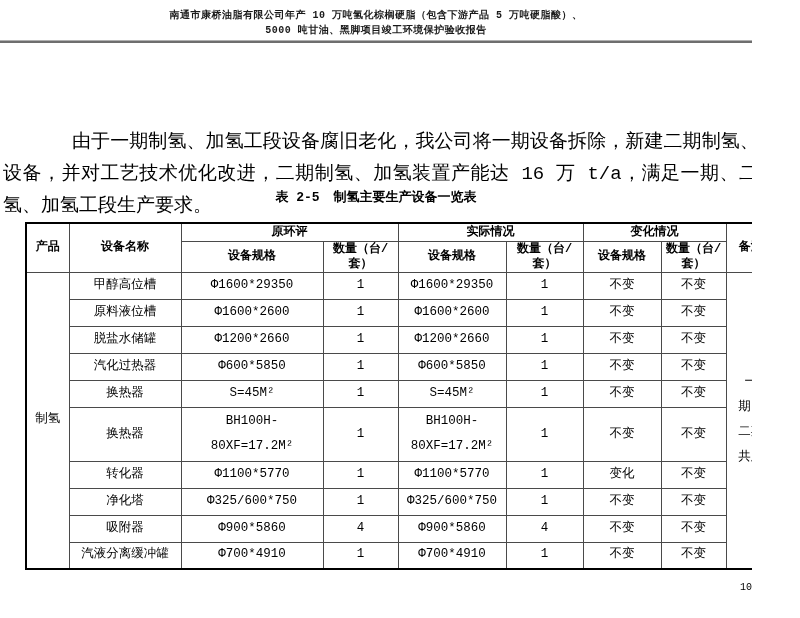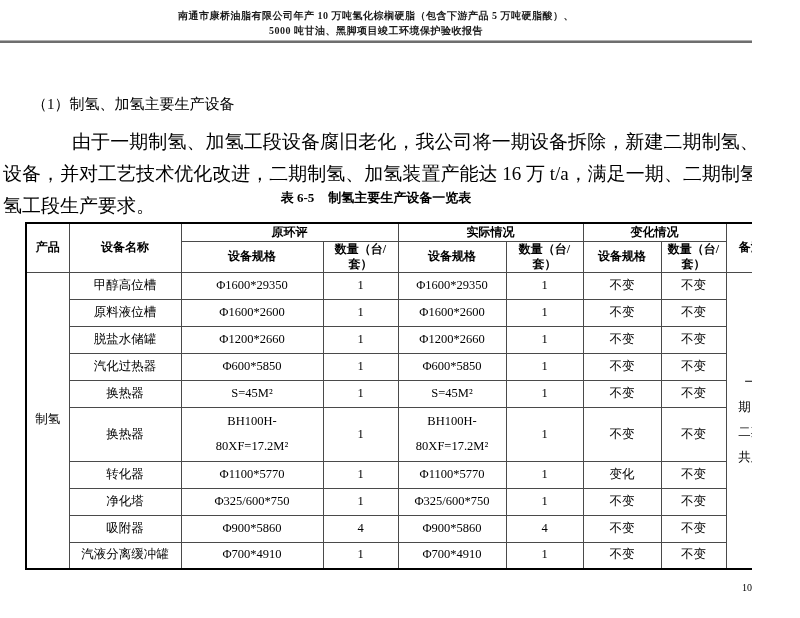--- a/index.html
+++ b/index.html
@@ -1,21 +1,21 @@
 <!DOCTYPE html>
 <html lang="zh"><head>
 <meta charset="utf-8">
 <style>
   html,body{margin:0;padding:0;background:#ffffff;}
   .page{
     position:relative;
     width:752px;height:618px;
     background:#ffffff;
     overflow:hidden;
-    font-family:Liberation Serif, serif;
+    font-family:Liberation Mono, monospace;
     color:#000;
   }
   
   .doc-header{
     position:absolute;top:8px;left:0;width:100%;
     text-align:center;
     font-size:10px;line-height:15px;
     font-weight:bold;color:#1a1a1a;
     letter-spacing:.5px;
   }
@@ -81,26 +81,25 @@
 <body>
 
 <div class="page">
 
   <div class="doc-header">
     <div>南通市康桥油脂有限公司年产 10 万吨氢化棕榈硬脂（包含下游产品 5 万吨硬脂酸）、</div>
     <div>5000 吨甘油、黑脚项目竣工环境保护验收报告</div>
   </div>
   <div class="header-rule"></div>
 
-  <div class="section-heading">（1）制氢、加氢主要生产设备</div>
 
   <div class="body-paragraph">由于一期制氢、加氢工段设备腐旧老化，我公司将一期设备拆除，新建二期制氢、加氢设备，并对工艺技术优化改进，二期制氢、加氢装置产能达 16 万 t/a，满足一期、二期制氢、加氢工段生产要求。</div>
 
   <div class="table-caption">
-    <span class="cap-label">表 6-5</span><span class="cap-title">制氢主要生产设备一览表</span>
+    <span class="cap-label">表 2-5</span><span class="cap-title">制氢主要生产设备一览表</span>
   </div>
 
   <table class="equip">
     <colgroup>
       <col style="width:43px">
         <col style="width:112px">
         <col style="width:142px">
       <col style="width:75px">
         <col style="width:108px">
         <col style="width:77px">

